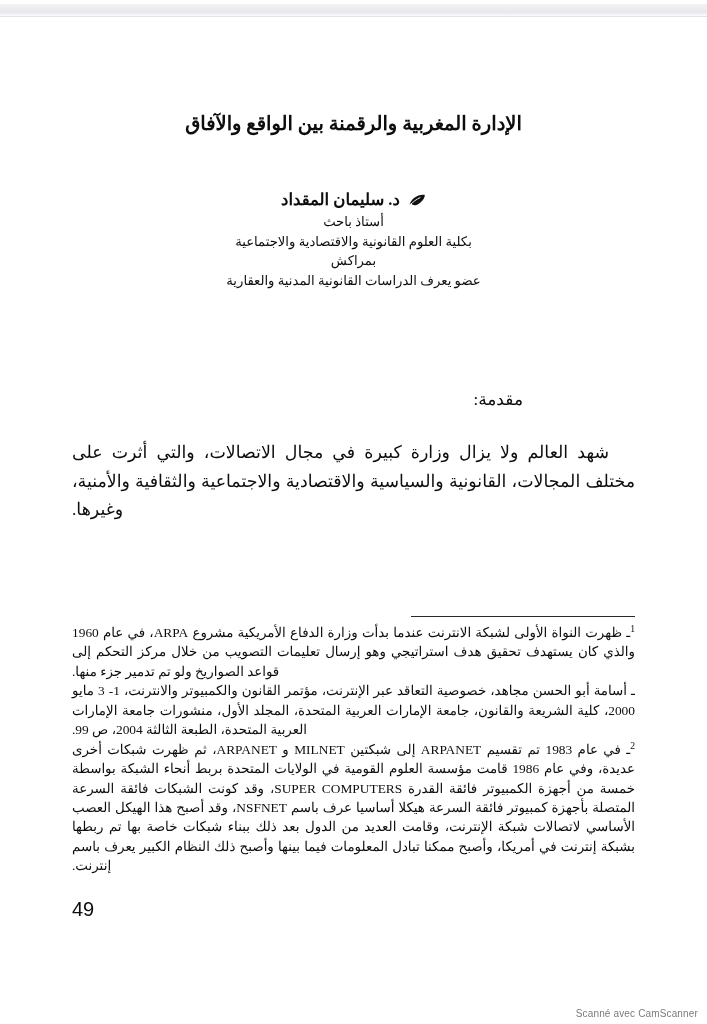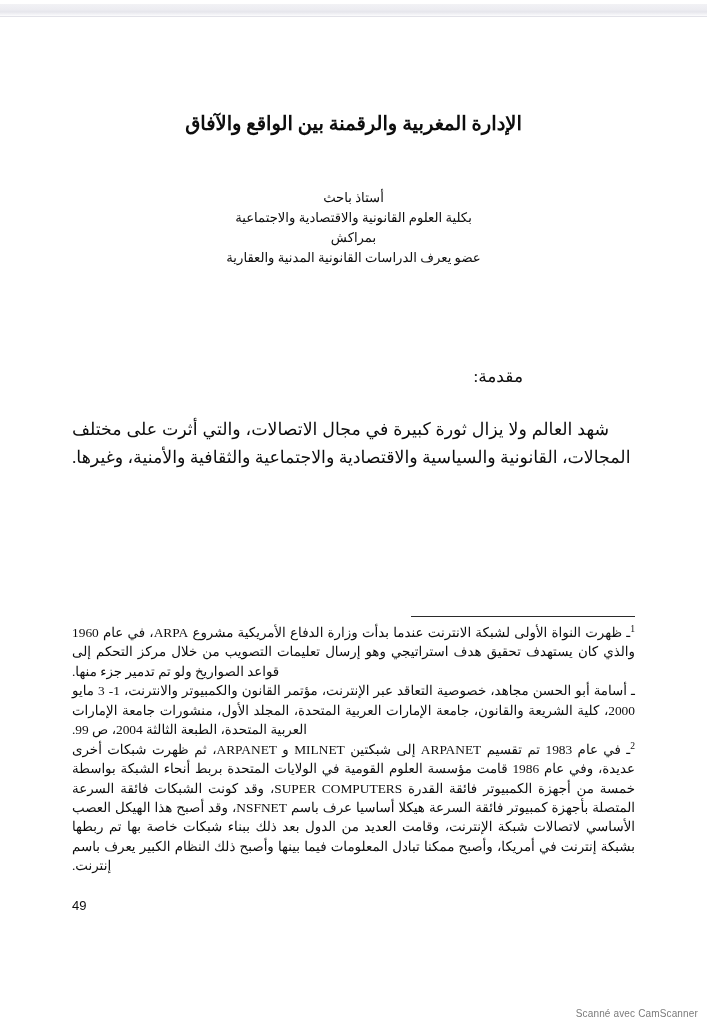--- a/index.html
+++ b/index.html
@@ -148,21 +148,21 @@
     text-align: justify;
     text-align-last: left;
     margin: 0;
   }
 
   
   .page-number {
     position: absolute;
     left: 72px;
     top: 894px;
-    font-size: 13px;
+    font-size: 20px;
     font-family: "Liberation Sans", sans-serif;
     direction: ltr;
   }
 
   
   .watermark {
     position: absolute;
     right: 9px;
     top: 1004px;
     font-family: "Liberation Sans", sans-serif;
@@ -178,30 +178,39 @@
 
 <div id="page">
 
   <div class="scan-edge-top"></div>
 
   <div class="content">
 
     <h1 class="doc-title">الإدارة المغربية والرقمنة بين الواقع والآفاق</h1>
 
     <div class="author-block">
+      <span class="author-name-row">
+        <span class="quill-icon">
+          <svg viewBox="0 0 17 13" width="17" height="13" aria-hidden="true">
+            <path d="M15.8 1.1 C13.2 0.4 9.6 1.2 6.6 3.0 C4.3 4.4 2.6 6.2 1.6 8.0 L0.4 10.6 L2.2 9.3 C2.9 10.8 4.6 11.6 6.6 11.2 C9.4 10.6 12.6 8.1 14.4 5.2 C15.4 3.6 15.9 2.2 15.8 1.1 Z" fill="#121212"></path>
+            <path d="M1.0 11.0 C3.6 8.2 7.2 5.4 11.4 3.4" stroke="#ffffff" stroke-width="0.9" fill="none"></path>
+          </svg>
+        </span>
+        <span class="author-name">د. سليمان المقداد</span>
+      </span>
       <span class="author-line">أستاذ باحث</span>
       <span class="author-line">بكلية العلوم القانونية والاقتصادية والاجتماعية</span>
       <span class="author-line">بمراكش</span>
       <span class="author-line">عضو يعرف الدراسات القانونية المدنية والعقارية</span>
     </div>
 
     <div class="body-section">
       <h2 class="section-heading">مقدمة:</h2>
 
-      <p class="body-para p1">شهد العالم ولا يزال ثورة كبيرة في مجال الاتصالات، والتي أثرت على مختلف المجالات، القانونية والسياسية والاقتصادية والاجتماعية والثقافية والأمنية، وغيرها.</p>
+      <p class="body-para p1">شهد العالم ولا يزال وزارة كبيرة في مجال الاتصالات، والتي أثرت على مختلف المجالات، القانونية والسياسية والاقتصادية والاجتماعية والثقافية والأمنية، وغيرها.</p>
 
     </div>
 
   </div>
 
   <div class="footnotes">
     <hr class="fn-rule">
 
     <p class="fn-item">
       <sup class="fn-num">1</sup><span>ـ </span><span>ظهرت النواة الأولى لشبكة الانترنت عندما بدأت وزارة الدفاع الأمريكية مشروع ARPA، في عام 1960 والذي كان يستهدف تحقيق هدف استراتيجي وهو إرسال تعليمات التصويب من خلال مركز التحكم إلى قواعد الصواريخ ولو تم تدمير جزء منها.</span>

